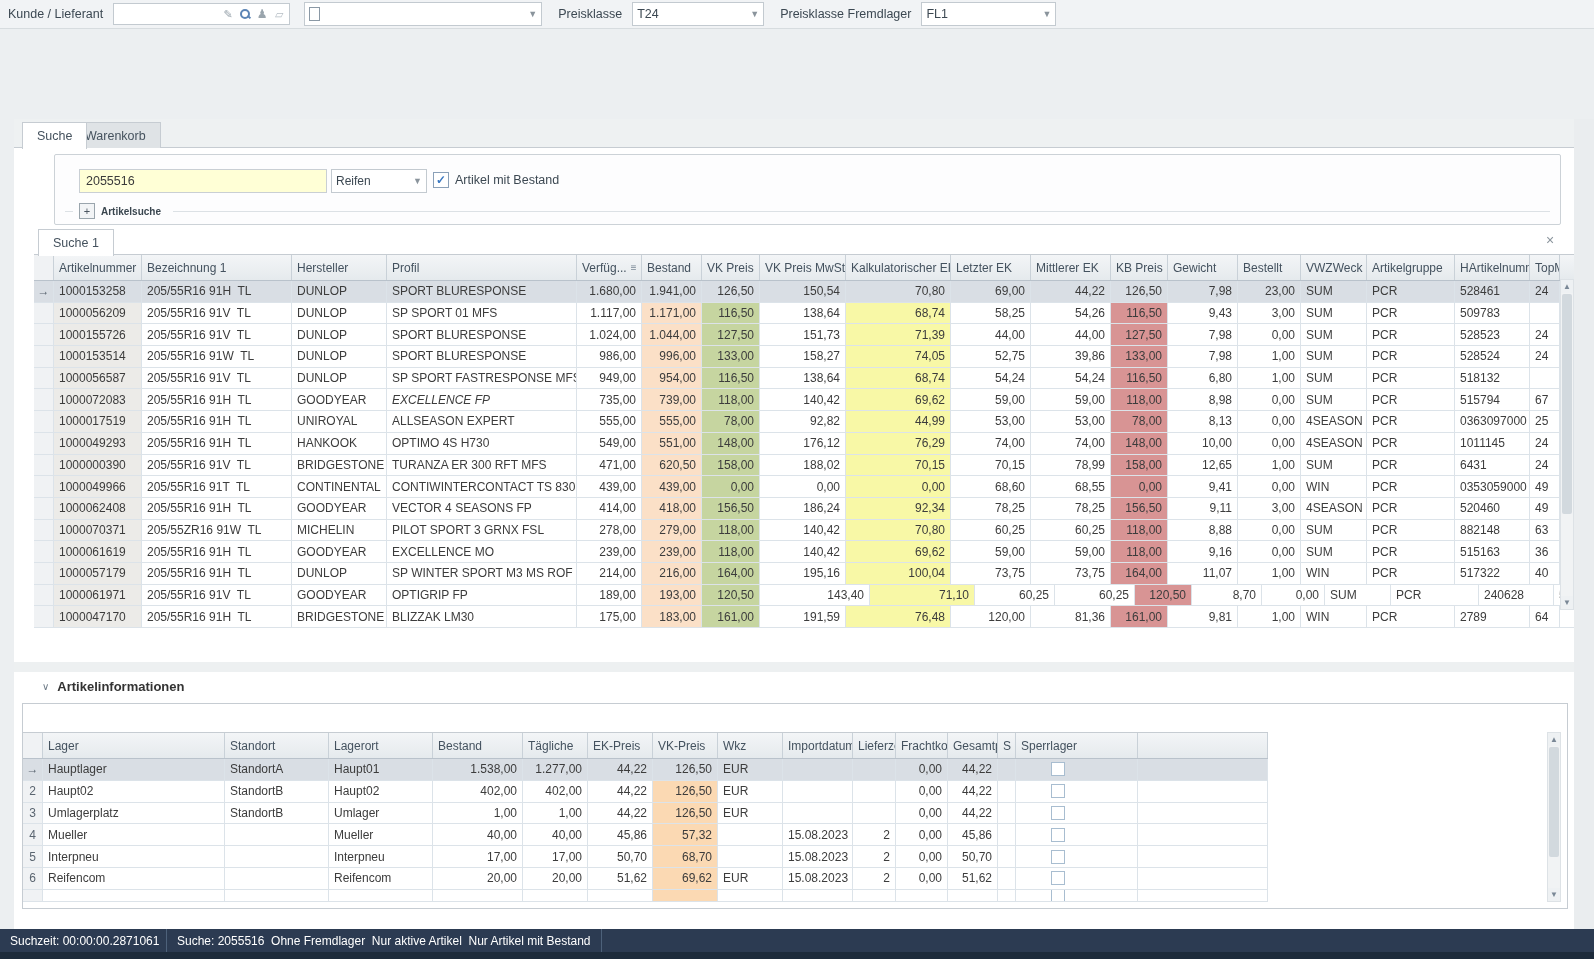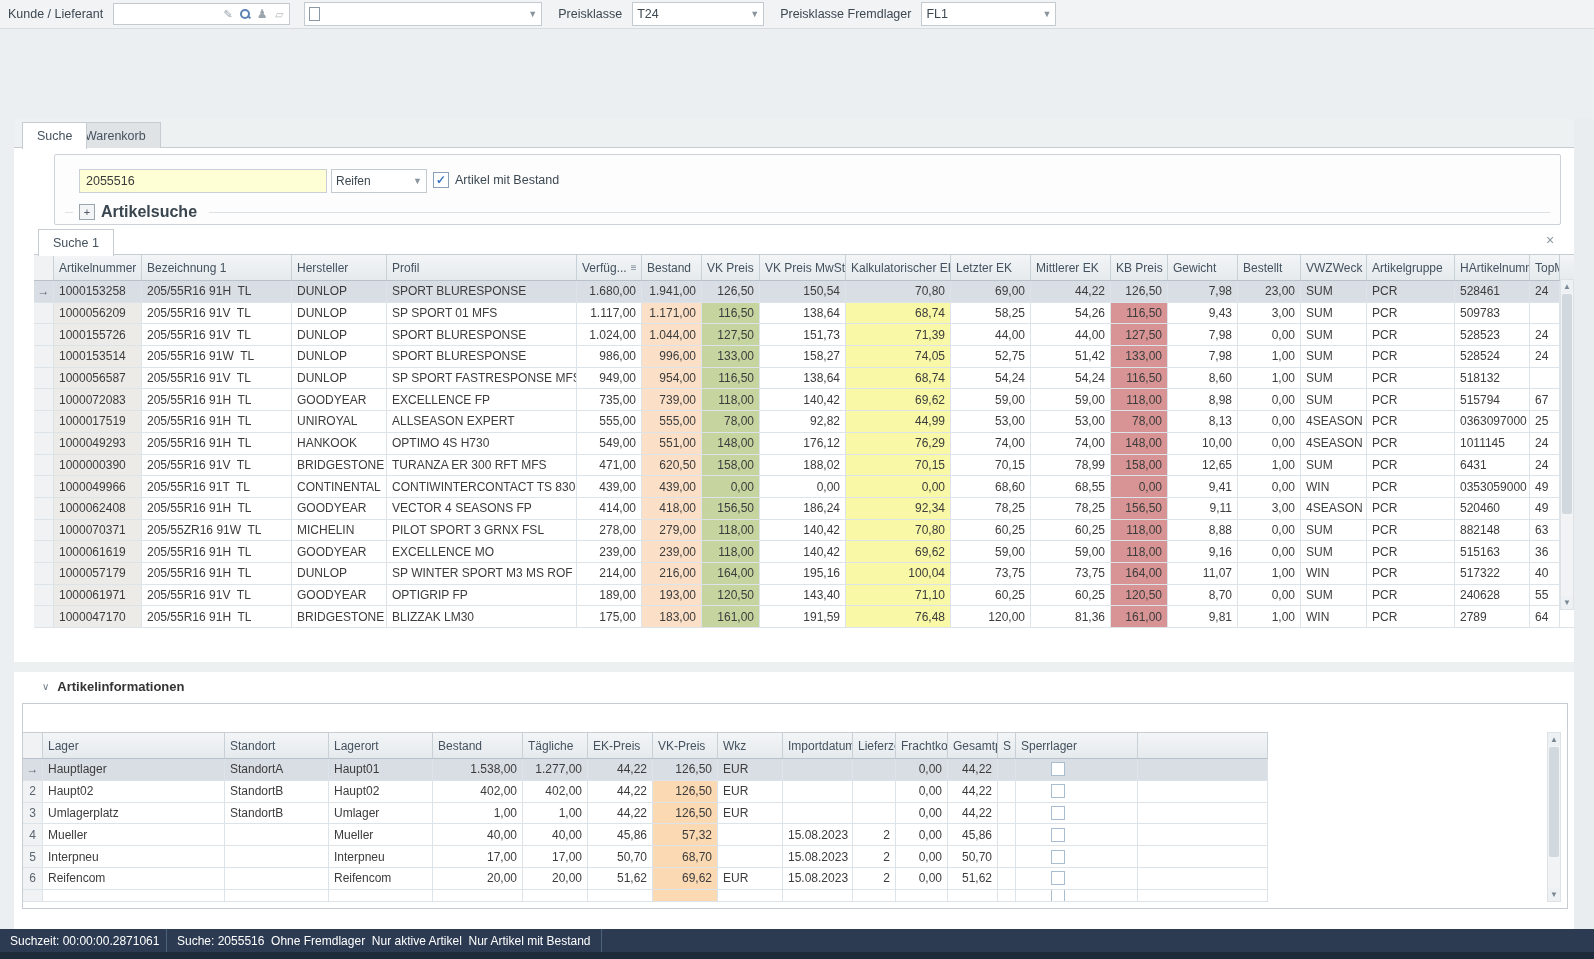--- a/index.html
+++ b/index.html
@@ -80,21 +80,21 @@
                border:1px solid #ccd2d7;border-radius:2px}
   .q-input{position:absolute;left:24px;top:14px;width:240px;height:22px;background:#ffffd6;
            border:1px solid #c9cfd4;display:flex;align-items:center;padding-left:6px;font-size:12.5px;color:#3b3b3b}
   .q-combo{position:absolute;left:276px;top:14px;width:86px}
   .chk{width:14px;height:14px;background:#fff;border:1px solid #8aa0b8;display:inline-flex;
        align-items:center;justify-content:center;color:#3a78c2;font-size:12px;font-weight:bold}
   .chkrow{position:absolute;left:378px;top:17px;display:flex;align-items:center;gap:6px;font-size:12.5px}
   .expander{position:absolute;left:10px;top:48px;right:10px;display:flex;align-items:center;gap:6px}
   .plusbox{width:14px;height:14px;border:1px solid #9aa5ad;background:#f2f4f6;display:inline-flex;
            align-items:center;justify-content:center;font-size:11px;color:#4a5560}
-  .exp-label{font-size:16px;font-weight:bold;color:#3a464f}
+  .exp-label{font-size:10px;font-weight:bold;color:#3a464f}
   .exp-line{flex:1;border-top:1px solid #dce1e5;margin-left:6px}
   .exp-line0{width:8px;border-top:1px solid #dce1e5}
   
   .rtab{position:absolute;left:24px;top:110px;height:26px;display:flex;align-items:center;padding:0 14px;
         background:#fff;border:1px solid #c6ccd2;border-bottom:none;font-size:12.5px;color:#45525e;z-index:3}
   .rclose{position:absolute;left:1528px;top:113px;width:16px;height:16px;display:flex;align-items:center;
           justify-content:center;color:#8a949c;font-size:14px}
   
   .grid{position:absolute;left:20px;top:135px;width:1540px}
   .gh{display:flex;height:25px;border-top:1px solid #c6ccd2;border-bottom:1px solid #b9c2cb;background:linear-gradient(#f3f5f7,#e5eaed)}
@@ -476,21 +476,21 @@
         <div class="gc bg-gray1" style="width: 88px;">1000153514</div>
         <div class="gc" style="width: 150px;">205/55R16 91W  TL</div>
         <div class="gc" style="width: 95px;">DUNLOP</div>
         <div class="gc" style="width: 190px;">SPORT BLURESPONSE</div>
         <div class="gc num" style="width: 65px;">986,00</div>
         <div class="gc num bg-peach" style="width: 60px;">996,00</div>
         <div class="gc num bg-green" style="width: 58px;">133,00</div>
         <div class="gc num" style="width: 86px;">158,27</div>
         <div class="gc num bg-yellow" style="width: 105px;">74,05</div>
         <div class="gc num" style="width: 80px; padding-left: 48px;">52,75</div>
-        <div class="gc num" style="width: 80px;">51,42</div>
+        <div class="gc num" style="width: 80px;">39,86</div>
         <div class="gc num bg-red" style="width: 57px;">133,00</div>
         <div class="gc num" style="width: 70px;">7,98</div>
         <div class="gc num" style="width: 63px;">1,00</div>
         <div class="gc" style="width: 66px;">SUM</div>
         <div class="gc" style="width: 88px;">PCR</div>
         <div class="gc" style="width: 75px;">528524</div>
         <div class="gc" style="width: 30px;">24</div>
       </div>
       <div class="gr">
         <div class="gc indc" style="width: 20px;"></div>
@@ -499,33 +499,33 @@
         <div class="gc" style="width: 95px;">DUNLOP</div>
         <div class="gc" style="width: 190px;">SP SPORT FASTRESPONSE MFS</div>
         <div class="gc num" style="width: 65px;">949,00</div>
         <div class="gc num bg-peach" style="width: 60px;">954,00</div>
         <div class="gc num bg-green" style="width: 58px;">116,50</div>
         <div class="gc num" style="width: 86px;">138,64</div>
         <div class="gc num bg-yellow" style="width: 105px;">68,74</div>
         <div class="gc num" style="width: 80px;">54,24</div>
         <div class="gc num" style="width: 80px;">54,24</div>
         <div class="gc num bg-red" style="width: 57px;">116,50</div>
-        <div class="gc num" style="width: 70px;">8,60</div>
+        <div class="gc num" style="width: 70px;">6,80</div>
         <div class="gc num" style="width: 63px;">1,00</div>
         <div class="gc" style="width: 66px;">SUM</div>
         <div class="gc" style="width: 88px;">PCR</div>
         <div class="gc" style="width: 75px;">518132</div>
         <div class="gc" style="width: 30px;"></div>
       </div>
       <div class="gr">
         <div class="gc indc" style="width: 20px;"></div>
         <div class="gc bg-gray1" style="width: 88px;">1000072083</div>
         <div class="gc" style="width: 150px;">205/55R16 91H  TL</div>
         <div class="gc" style="width: 95px;">GOODYEAR</div>
-        <div class="gc" style="width: 190px;">EXCELLENCE FP</div>
+        <div class="gc" style="width: 190px; font-style: italic;">EXCELLENCE FP</div>
         <div class="gc num" style="width: 65px;">735,00</div>
         <div class="gc num bg-peach" style="width: 60px;">739,00</div>
         <div class="gc num bg-green" style="width: 58px;">118,00</div>
         <div class="gc num" style="width: 86px;">140,42</div>
         <div class="gc num bg-yellow" style="width: 105px;">69,62</div>
         <div class="gc num" style="width: 80px;">59,00</div>
         <div class="gc num" style="width: 80px;">59,00</div>
         <div class="gc num bg-red" style="width: 57px;">118,00</div>
         <div class="gc num" style="width: 70px;">8,98</div>
         <div class="gc num" style="width: 63px;">0,00</div>
@@ -704,21 +704,21 @@
       </div>
       <div class="gr">
         <div class="gc indc" style="width: 20px;"></div>
         <div class="gc bg-gray1" style="width: 88px;">1000061971</div>
         <div class="gc" style="width: 150px;">205/55R16 91V  TL</div>
         <div class="gc" style="width: 95px;">GOODYEAR</div>
         <div class="gc" style="width: 190px;">OPTIGRIP FP</div>
         <div class="gc num" style="width: 65px;">189,00</div>
         <div class="gc num bg-peach" style="width: 60px;">193,00</div>
         <div class="gc num bg-green" style="width: 58px;">120,50</div>
-        <div class="gc num" style="width: 86px;">143,40</div>
+        <div class="gc num" style="width: 86px; margin-left: 24px;">143,40</div>
         <div class="gc num bg-yellow" style="width: 105px;">71,10</div>
         <div class="gc num" style="width: 80px;">60,25</div>
         <div class="gc num" style="width: 80px;">60,25</div>
         <div class="gc num bg-red" style="width: 57px;">120,50</div>
         <div class="gc num" style="width: 70px;">8,70</div>
         <div class="gc num" style="width: 63px;">0,00</div>
         <div class="gc" style="width: 66px;">SUM</div>
         <div class="gc" style="width: 88px;">PCR</div>
         <div class="gc" style="width: 75px;">240628</div>
         <div class="gc" style="width: 30px;">55</div>

